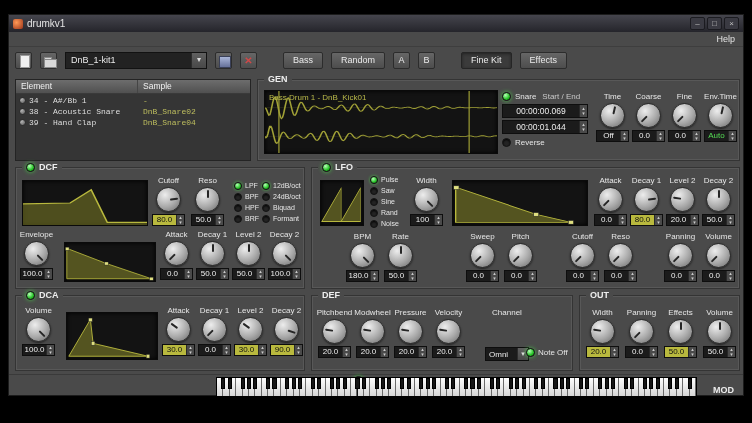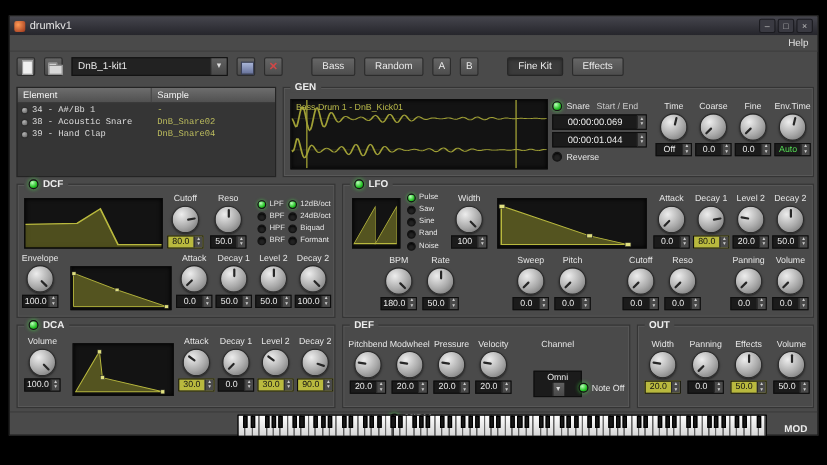--- a/index.html
+++ b/index.html
@@ -150,22 +150,22 @@
   #lfo-bpm  { left:34px; top:64px; gap:5px; }
   #lfo-mod1 { left:154px; top:64px; gap:5px; }
   #lfo-mod2 { left:254px; top:64px; gap:5px; }
   #lfo-out  { left:352px; top:64px; gap:5px; }
   #dca-vol { left:6px; top:10px; }
   #dca-graph { left:50px; top:16px; width:92px; height:48px; }
   #dca-env { left:146px; top:10px; }
   #def-knobs { left:6px; top:12px; gap:5px; }
   #def-channel { position:absolute; left:172px; top:12px; width:46px; height:53px;
     display:flex; flex-direction:column; align-items:center; justify-content:space-between; }
-  .mini-combo { width:44px; height:24px; background:#1b1b1b; border:1px solid #0e0e0e;
-    display:flex; align-items:center;flex-direction:column; }
+  .mini-combo { width:44px; height:14px; background:#1b1b1b; border:1px solid #0e0e0e;
+    display:flex; align-items:center; }
   .mini-combo .ctext { font-size:8px; padding:0 3px; }
   .mini-combo .carrow { width:11px; height:12px; }
   .mini-combo .carrow::after { top:1px; font-size:7px; }
   #def-noteoff { position:absolute; left:214px; top:52px; display:flex; align-items:center;
     gap:3px; font-size:8px; color:#e6e6e6; white-space:nowrap; }
   #out-knobs { left:6px; top:12px; gap:6px; }
 
   
   .statusbar { position:absolute; left:0; top:359px; right:0; height:23px;
     border-top:1px solid #3a3a3a; display:flex; align-items:center; padding:0 9px;flex-direction:column; }

